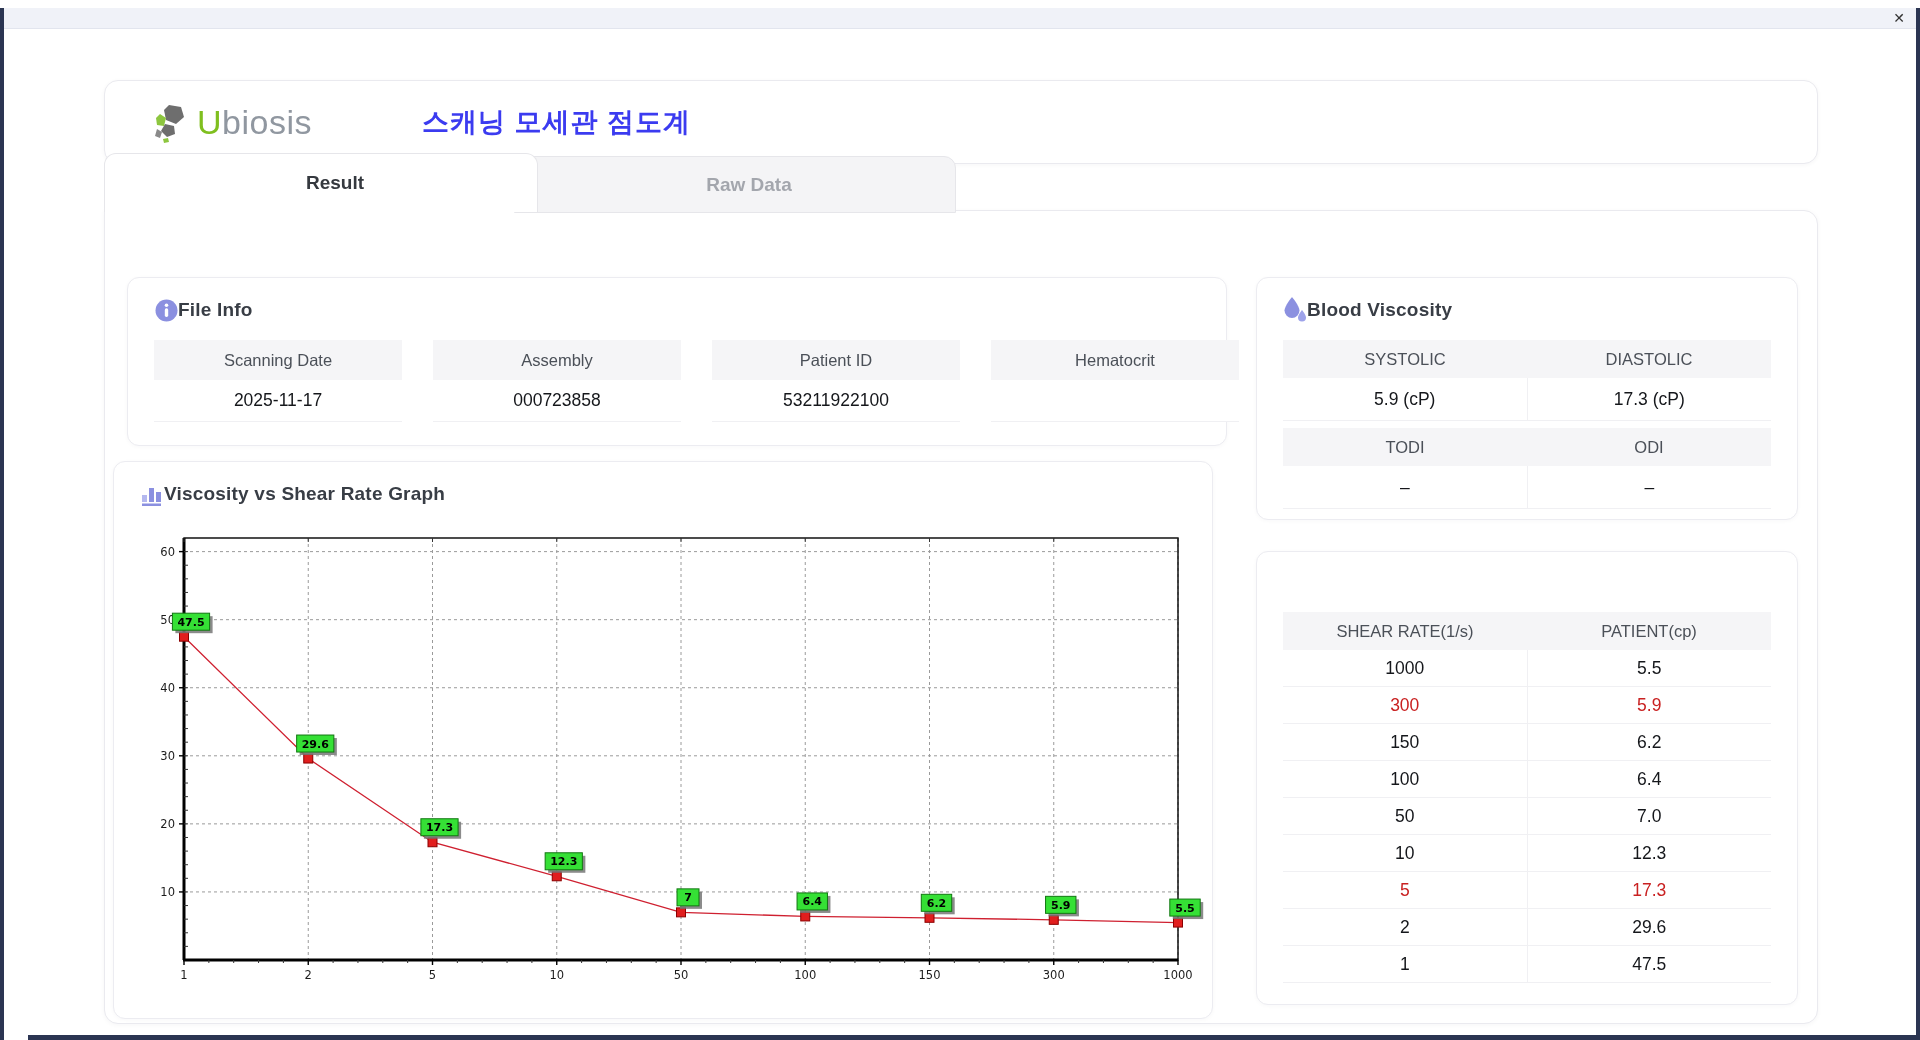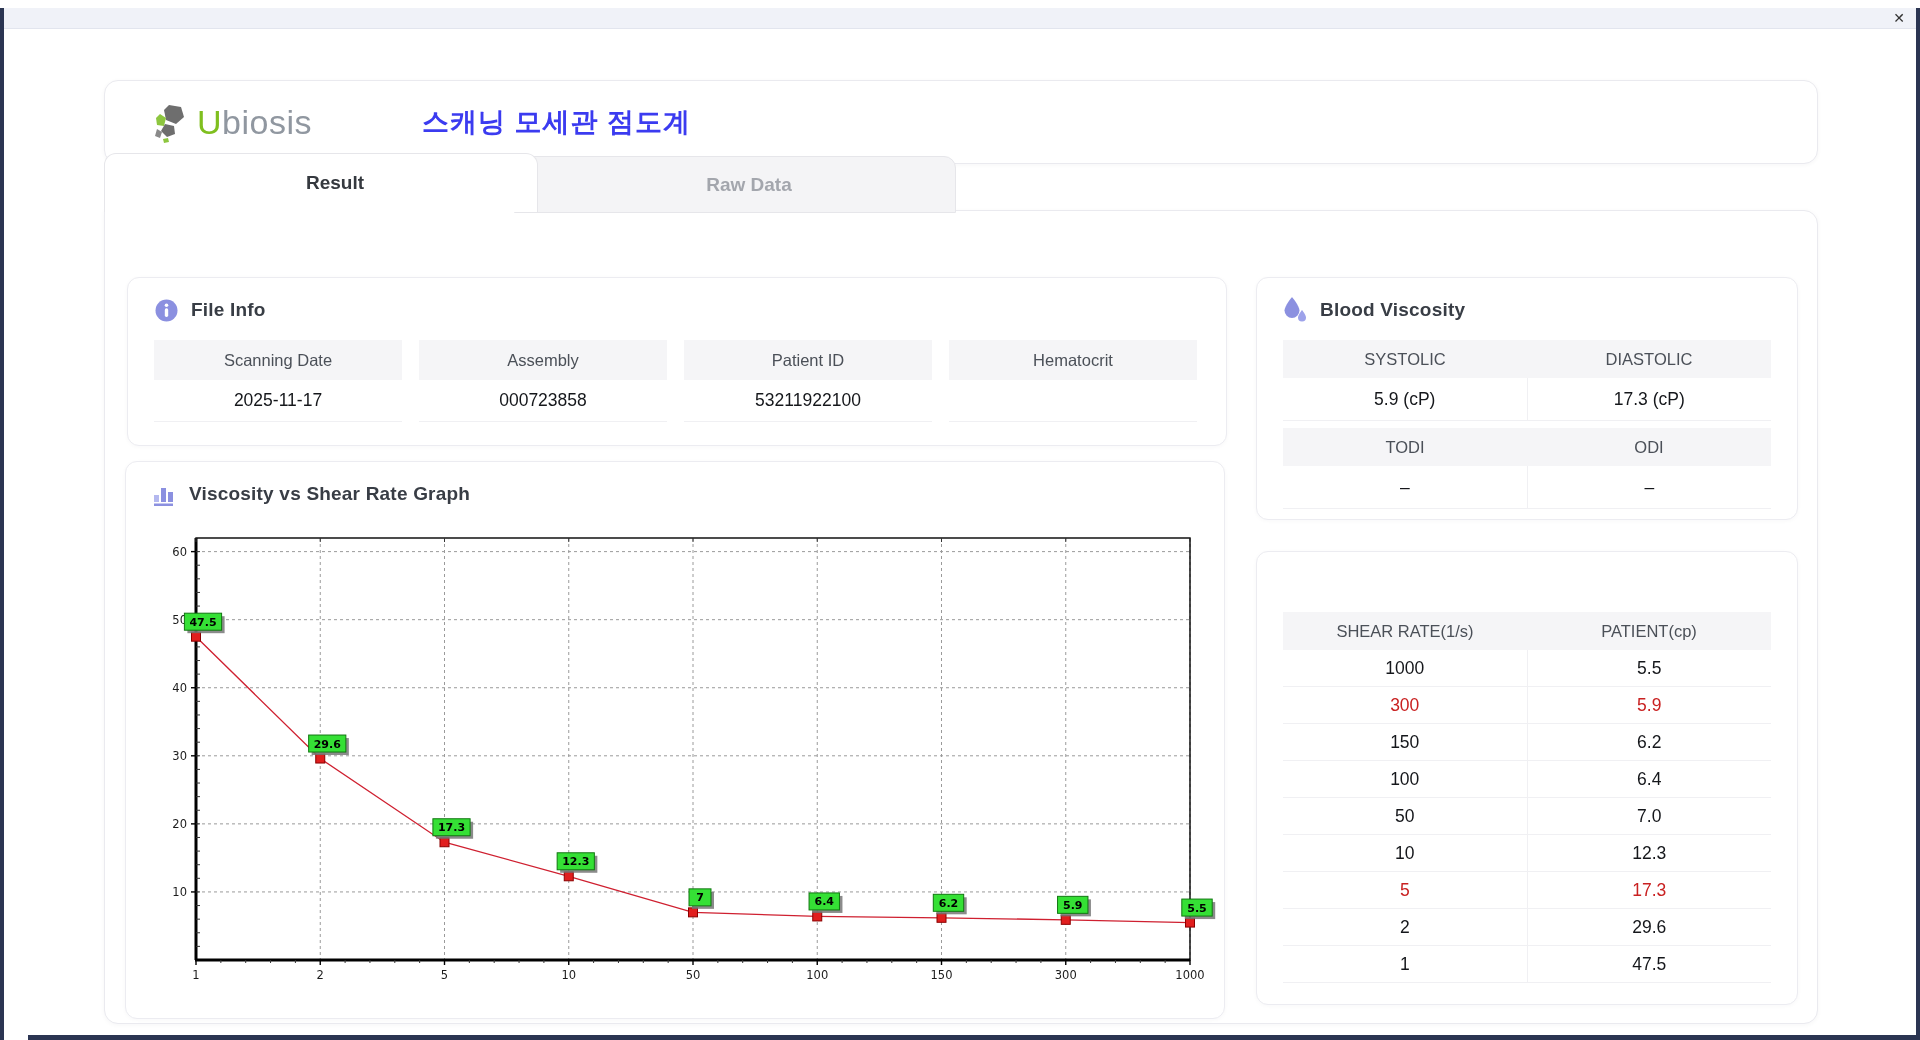--- a/index.html
+++ b/index.html
@@ -29,28 +29,28 @@
     border:1px solid #e6e6ea;border-bottom:none;border-radius:12px 12px 0 0;
     font-size:19px;font-weight:700;padding-left:28px;}
   .tab-result{left:104px;top:153px;width:404px;height:58px;background:#fff;color:#35393f;z-index:3;}
   .tab-raw{left:514px;top:156px;width:412px;height:55px;background:#f4f4f6;color:#a3a6ad;z-index:1;
     border-bottom:1px solid #e6e6ea;}
   
   .content-card{position:absolute;left:104px;top:210px;width:1712px;height:812px;background:#fff;
     border:1px solid #eaeaef;border-radius:0 14px 14px 14px;box-shadow:0 1px 5px rgba(30,30,60,.04);}
   .panel{position:absolute;background:#fff;border:1px solid #ececf1;border-radius:12px;box-shadow:0 1px 4px rgba(30,30,60,.03);}
   .panel-file{left:22px;top:66px;width:1098px;height:167px;}
-  .panel-graph{left:20px;top:250px;width:1098px;height:556px;}
+  .panel-graph{left:8px;top:250px;width:1098px;height:556px;}
   .panel-blood{left:1151px;top:66px;width:540px;height:241px;}
   .panel-shear{left:1151px;top:340px;width:540px;height:452px;}
-  .panel-title{display:flex;align-items:center;gap:13px;padding:20px 0 0 26px;}
+  .panel-title{display:flex;align-items:center;padding:20px 0 0 26px;}
   .panel-title .t{font-size:19px;font-weight:700;color:#383d45;letter-spacing:.2px;}
   .icon-badge{width:24px;height:24px;display:flex;align-items:center;justify-content:center;}
   
-  .file-fields{position:absolute;left:26px;top:62px;display:flex;gap:17px;}
+  .file-fields{position:absolute;left:26px;top:62px;display:flex;gap:31px;}
   .field{width:248px;}
   .field .flabel{height:40px;background:#f5f5f7;color:#4b5058;font-size:16.5px;display:flex;align-items:center;justify-content:center;}
   .field .fvalue{height:41px;background:#fff;color:#15171b;font-size:17.5px;display:flex;align-items:center;justify-content:center;
     border-bottom:1px solid #f0f0f3;}
   
   .blood-table{position:absolute;left:26px;right:26px;top:62px;}
   .b-row{display:flex;}
   .b-cell{flex:1;display:flex;align-items:center;justify-content:center;}
   .b-head .b-cell{height:38px;background:#f5f5f7;color:#4b5058;font-size:16.5px;}
   .b-val .b-cell{height:42px;background:#fff;color:#15171b;font-size:17.5px;border-bottom:1px solid #f0f0f3;}

